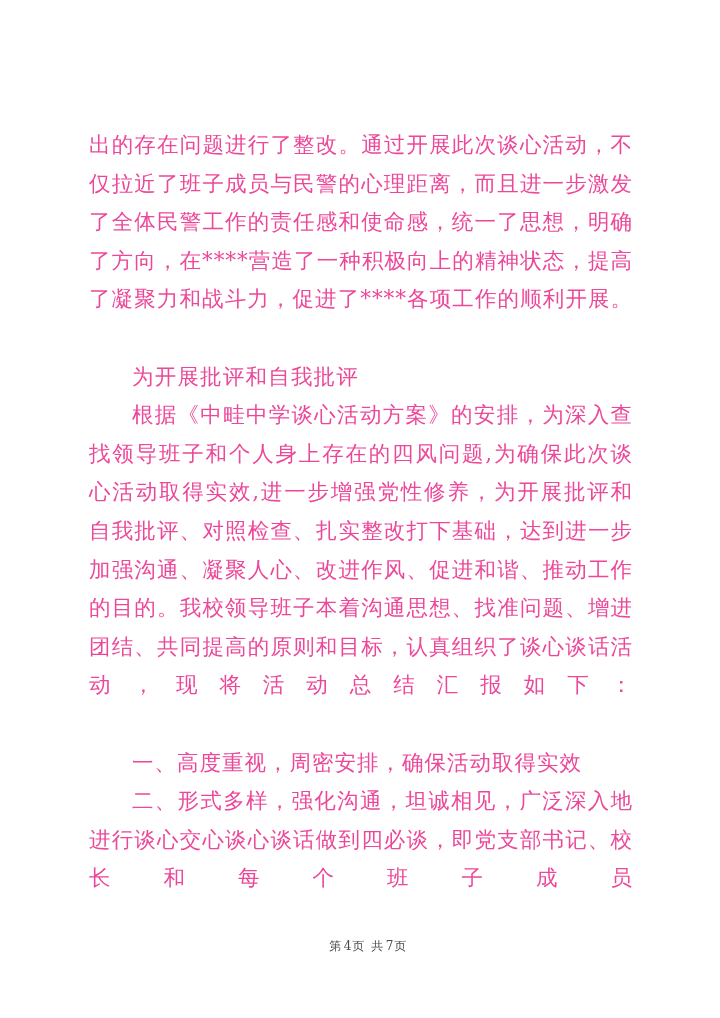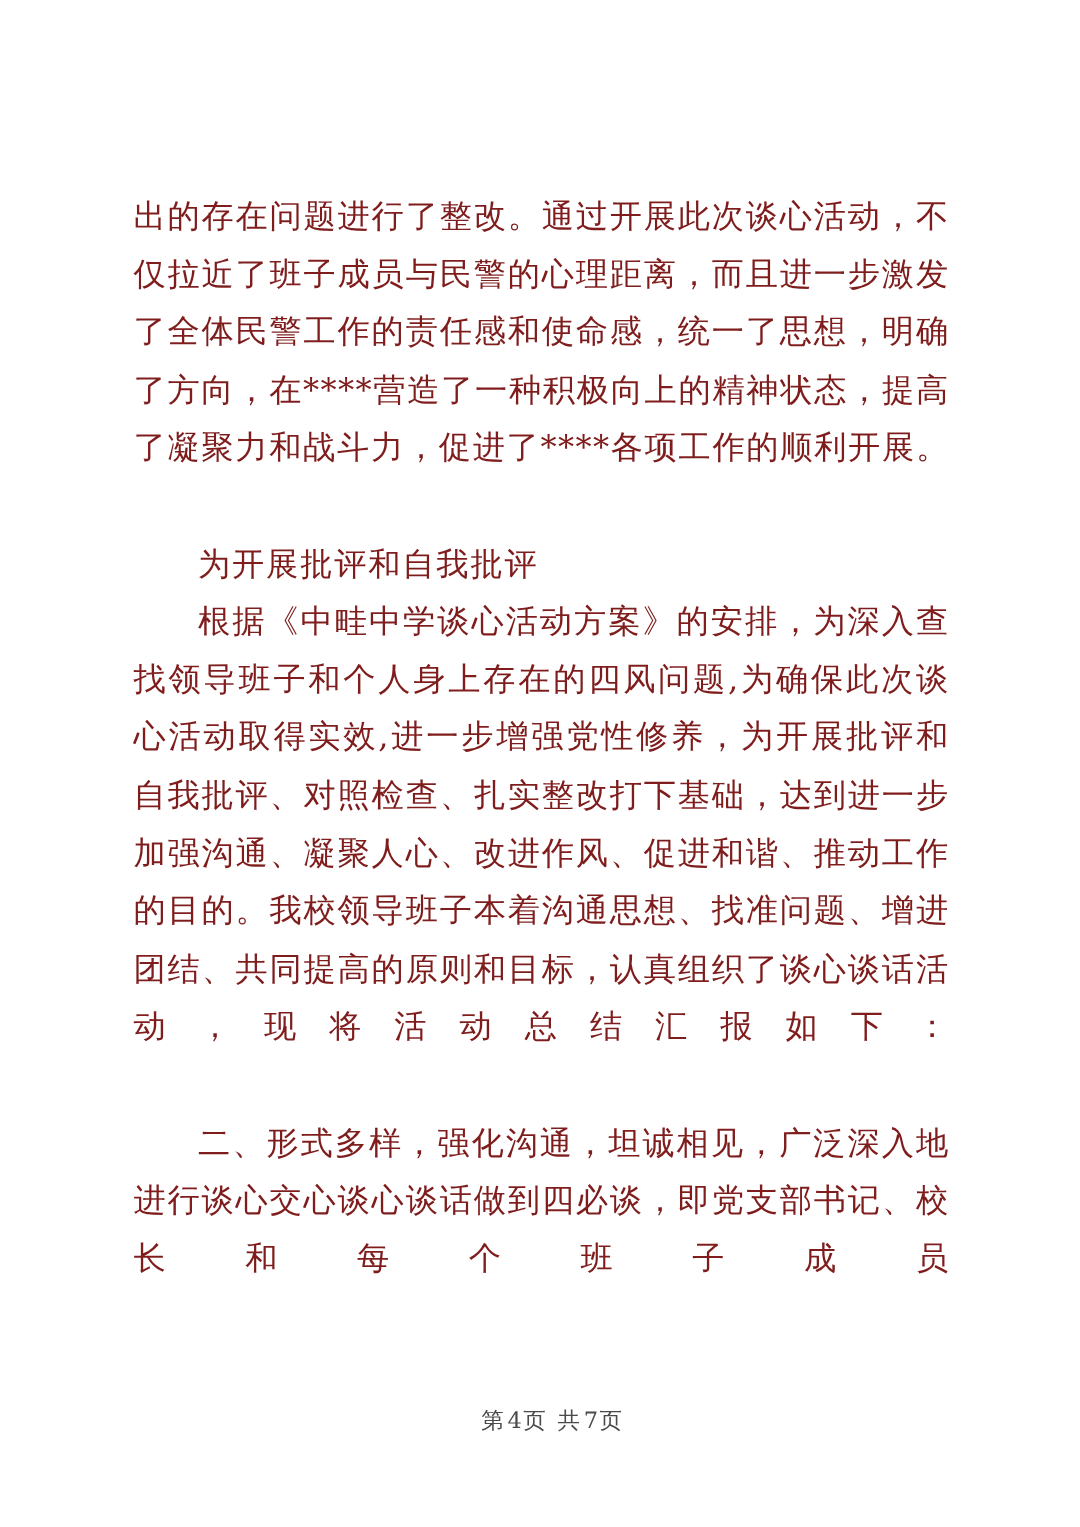--- a/index.html
+++ b/index.html
@@ -26,21 +26,21 @@
     position: absolute;
     left: 89px;
     top: 126px;
     width: 544px;
   }
 
   .para {
     margin: 0;
     font-size: 21.5px;
     line-height: 38.6px;
-    color: #7f1d1d;
+    color: #ec4899;
     text-align: justify;
     text-justify: inter-character;
     letter-spacing: 0.9px;
     font-weight: 400;
     word-break: break-all;
     -webkit-font-smoothing: antialiased;
   }
 
   
   .para.cont {
@@ -73,21 +73,21 @@
     display: none;
   }
 
   
   #page-footer {
     position: absolute;
     left: 17px;
     right: 0;
     top: 938px;
     text-align: center;
-    font-size: 15px;
+    font-size: 12px;
     color: #4a4a4a;
     letter-spacing: 1.5px;
     font-family: "DejaVu Serif", "Liberation Serif", serif;
   }
   #page-footer .num {
     letter-spacing: 0px;
     padding: 0 1px;
   }
 </style>
 </head>
@@ -96,20 +96,21 @@
 <div id="page">
 
   <div id="doc-body">
 
     <p class="para cont">出的存在问题进行了整改。通过开展此次谈心活动，不仅拉近了班子成员与民警的心理距离，而且进一步激发了全体民警工作的责任感和使命感，统一了思想，明确了方向，在****营造了一种积极向上的精神状态，提高了凝聚力和战斗力，促进了****各项工作的顺利开展。</p>
 
     <p class="para heading">为开展批评和自我批评</p>
 
     <p class="para indent">根据《中畦中学谈心活动方案》的安排，为深入查找领导班子和个人身上存在的四风问题,为确保此次谈心活动取得实效,进一步增强党性修养，为开展批评和自我批评、对照检查、扎实整改打下基础，达到进一步加强沟通、凝聚人心、改进作风、促进和谐、推动工作的目的。我校领导班子本着沟通思想、找准问题、增进团结、共同提高的原则和目标，认真组织了谈心谈话活动，现将活动总结汇报如下：</p>
 
+    <p class="para section">一、高度重视，周密安排，确保活动取得实效</p>
 
 
     <p class="para indent">二、形式多样，强化沟通，坦诚相见，广泛深入地进行谈心交心谈心谈话做到四必谈，即党支部书记、校长和每个班子成员</p>
 
   </div>
 
   <div id="page-footer">
     <span>第</span><span class="num">4</span><span>页  共</span><span class="num">7</span><span>页</span>
   </div>
 

